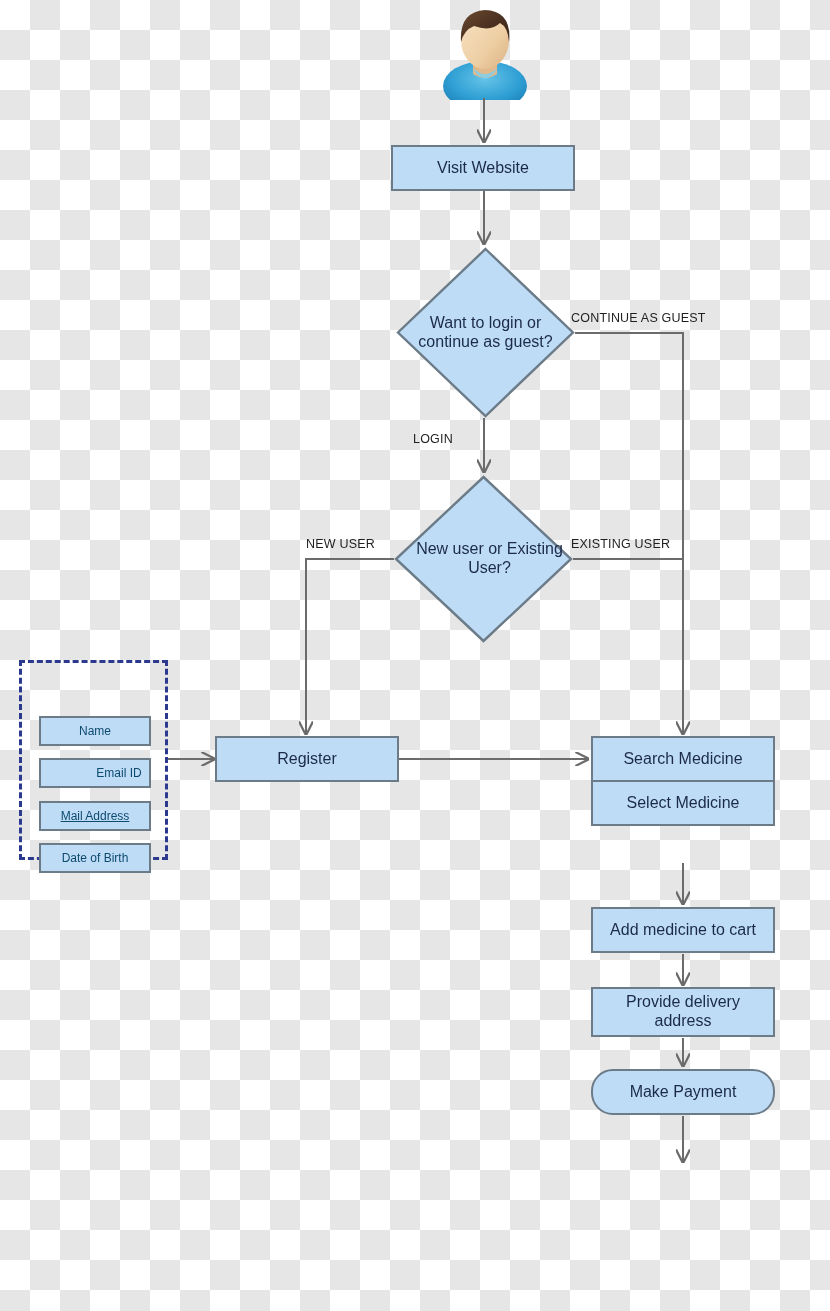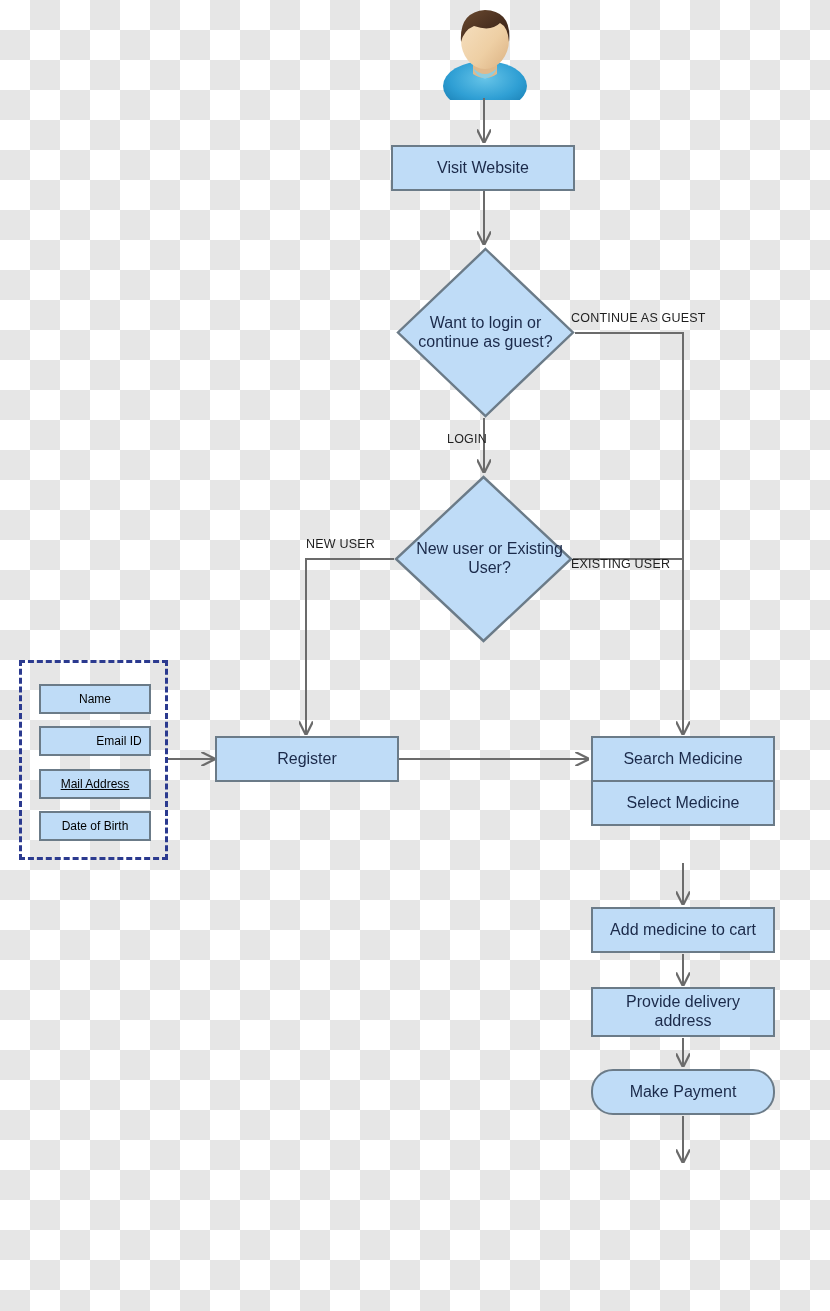--- a/index.html
+++ b/index.html
@@ -91,21 +91,22 @@
   }
   .form-field {
     position: absolute;
     box-sizing: border-box;
     background: #bfdcf7;
     border: 2px solid #6b7b88;
     display: flex;
     align-items: center;
     justify-content: center;
     font-size: 12px;
-    color: #000000;
+    color: #0c4a6e;
+    margin-top: 32px;
   }
   .avatar {
     position: absolute;
   }
 </style>
 </head>
 <body>
 
 <div id="flow-canvas">
 
@@ -203,23 +204,23 @@
 
   <div class="node process" style="left:591px; top:907px; width:184px; height:46px;">Add medicine to cart</div>
 
   <div class="node process" style="left:591px; top:987px; width:184px; height:50px;">Provide delivery
 address</div>
 
   <div class="node process" style="left:591px; top:1069px; width:184px; height:46px;border-radius:22px;">Make Payment</div>
 
 
   <div class="edge-label" style="left:571px; top:311px;">CONTINUE AS GUEST</div>
-  <div class="edge-label" style="left:447px; top:432px;text-align:right;">LOGIN</div>
+  <div class="edge-label" style="left:413px; top:432px;text-align:right;">LOGIN</div>
   <div class="edge-label" style="left:306px; top:537px;">NEW USER</div>
-  <div class="edge-label" style="left:571px; top:537px;margin-top:20px;">EXISTING USER</div>
+  <div class="edge-label" style="left:571px; top:537px;">EXISTING USER</div>
 
   <div class="form-group" style="left:19px; top:660px; width:149px; height:200px;">
     <div class="form-field" style="left:17px; top:21px; width:112px; height:30px;">Name</div>
     <div class="form-field" style="left:17px; top:63px; width:112px; height:30px;padding-left:48px;">Email ID</div>
     <div class="form-field" style="left:17px; top:106px; width:112px; height:30px;text-decoration:underline;">Mail Address</div>
     <div class="form-field" style="left:17px; top:148px; width:112px; height:30px;">Date of Birth</div>
   </div>
 
 </div>
 

